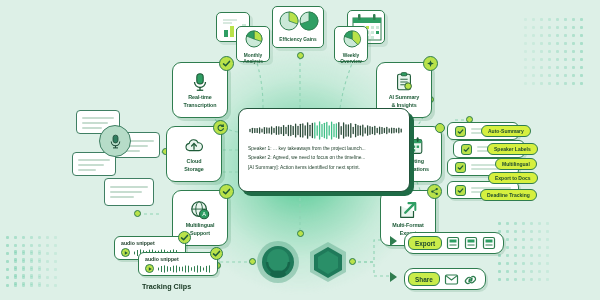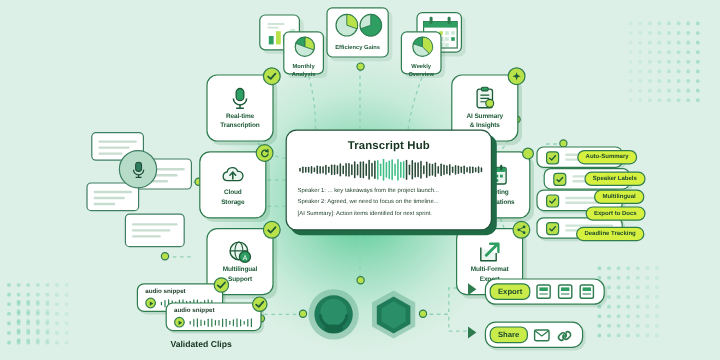--- a/index.html
+++ b/index.html
@@ -516,21 +516,20 @@
       <svg viewBox="0 0 12 12">
           <circle cx="9" cy="2.8" r="1.5" fill="#1e5b38"></circle>
           <circle cx="3" cy="6" r="1.5" fill="#1e5b38"></circle>
           <circle cx="9" cy="9.2" r="1.5" fill="#1e5b38"></circle>
           <path d="M3,6 L9,2.8 M3,6 L9,9.2" stroke="#1e5b38" stroke-width="1"></path>
         </svg>
     </span>
   </div>
 
   <div id="hub">
-    <div class="title">Transcript Hub</div>
     <div class="wave">
       <svg viewBox="0 0 156 19" width="156" height="19" preserveAspectRatio="none" id="wavesvg">
           <line x1="2" y1="8.5" x2="2" y2="10.5" stroke="#2a4a38" stroke-width="1.3" stroke-linecap="round"></line>
           <line x1="4.4" y1="7.3" x2="4.4" y2="11.7" stroke="#2a4a38" stroke-width="1.3" stroke-linecap="round"></line>
           <line x1="6.8" y1="7.6" x2="6.8" y2="11.4" stroke="#2a4a38" stroke-width="1.3" stroke-linecap="round"></line>
           <line x1="9.2" y1="7.6" x2="9.2" y2="11.4" stroke="#2a4a38" stroke-width="1.3" stroke-linecap="round"></line>
           <line x1="11.6" y1="6.9" x2="11.6" y2="12.1" stroke="#2a4a38" stroke-width="1.3" stroke-linecap="round"></line>
           <line x1="14" y1="8.1" x2="14" y2="10.9" stroke="#2a4a38" stroke-width="1.3" stroke-linecap="round"></line>
           <line x1="16.4" y1="6.6" x2="16.4" y2="12.4" stroke="#2a4a38" stroke-width="1.3" stroke-linecap="round"></line>
           <line x1="18.8" y1="6.9" x2="18.8" y2="12.1" stroke="#2a4a38" stroke-width="1.3" stroke-linecap="round"></line>
@@ -741,21 +740,21 @@
           <line x1="49.5" y1="1.3" x2="49.5" y2="6.7" stroke="#2f7d4f" stroke-width="1" stroke-linecap="round"></line>
           <line x1="52.5" y1="0.8" x2="52.5" y2="7.2" stroke="#2f7d4f" stroke-width="1" stroke-linecap="round"></line>
         </svg>
     </div>
     <span class="badge" style="right:-6px;top:-6px;width:13px;height:13px;">
       <svg viewBox="0 0 12 12">
           <path d="M2,6.5 L4.8,9 L10,3.2" fill="none" stroke="#1e5b38" stroke-width="2" stroke-linecap="round" stroke-linejoin="round"></path>
         </svg>
     </span>
   </div>
-  <div class="capt" style="left:142px;top:282px;">Validated Clips</div>
+  <div class="capt" style="left:142px;top:282px;">Tracking Clips</div>
 
   <svg class="blob" style="left:256px;top:240px;" width="44" height="44" viewBox="0 0 44 44">
     <circle cx="22" cy="22" r="21" fill="#5aa98a" opacity=".45"></circle>
     <circle cx="22" cy="22" r="16" fill="#1f7a5a"></circle>
     <circle cx="22" cy="20" r="11" fill="#2a8f68"></circle>
     <path d="M11,22 a11,11 0 0,0 22,0" fill="none" stroke="#16664a" stroke-width="2.4"></path>
     <ellipse cx="22" cy="34" rx="8" ry="3.5" fill="#16664a"></ellipse>
   </svg>
   <svg class="blob" style="left:305px;top:240px;" width="46" height="44" viewBox="0 0 46 44">
     <path d="M23,2 L41,12 L41,32 L23,42 L5,32 L5,12 Z" fill="#5aa98a" opacity=".45"></path>

